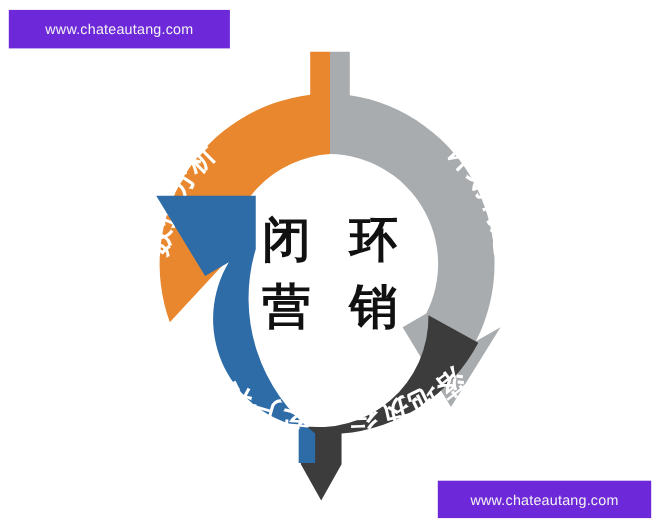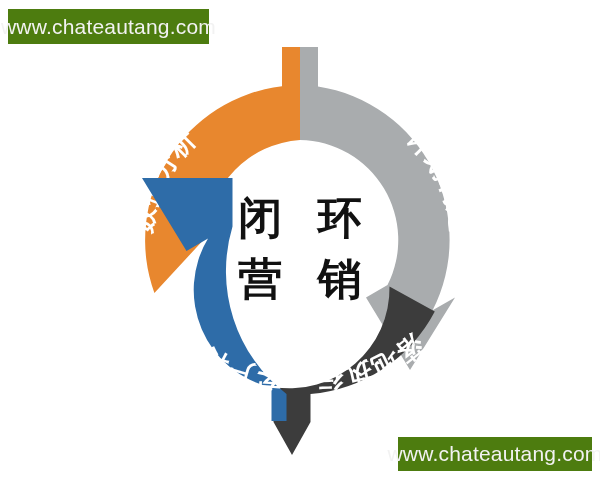--- a/index.html
+++ b/index.html
@@ -38,24 +38,24 @@
   .center-line {
     font-family: "DejaVu Sans", "Liberation Sans", sans-serif;
     font-weight: bold;
     font-size: 44px;
     fill: #111111;
     letter-spacing: 10px;
     text-anchor: middle;
   }
   .watermark {
     position: absolute;
-    background: #4d7c0f;
+    background: #6d28d9;
     color: #f2f2f2;
     font-family: "Liberation Sans", sans-serif;
-    font-size: 21px;
+    font-size: 13px;
     letter-spacing: 0.2px;
     display: flex;
     align-items: center;
     justify-content: center;
     white-space: nowrap;
   }
   #watermark-top {
     left: 8px;
     top: 9px;
     width: 201px;

